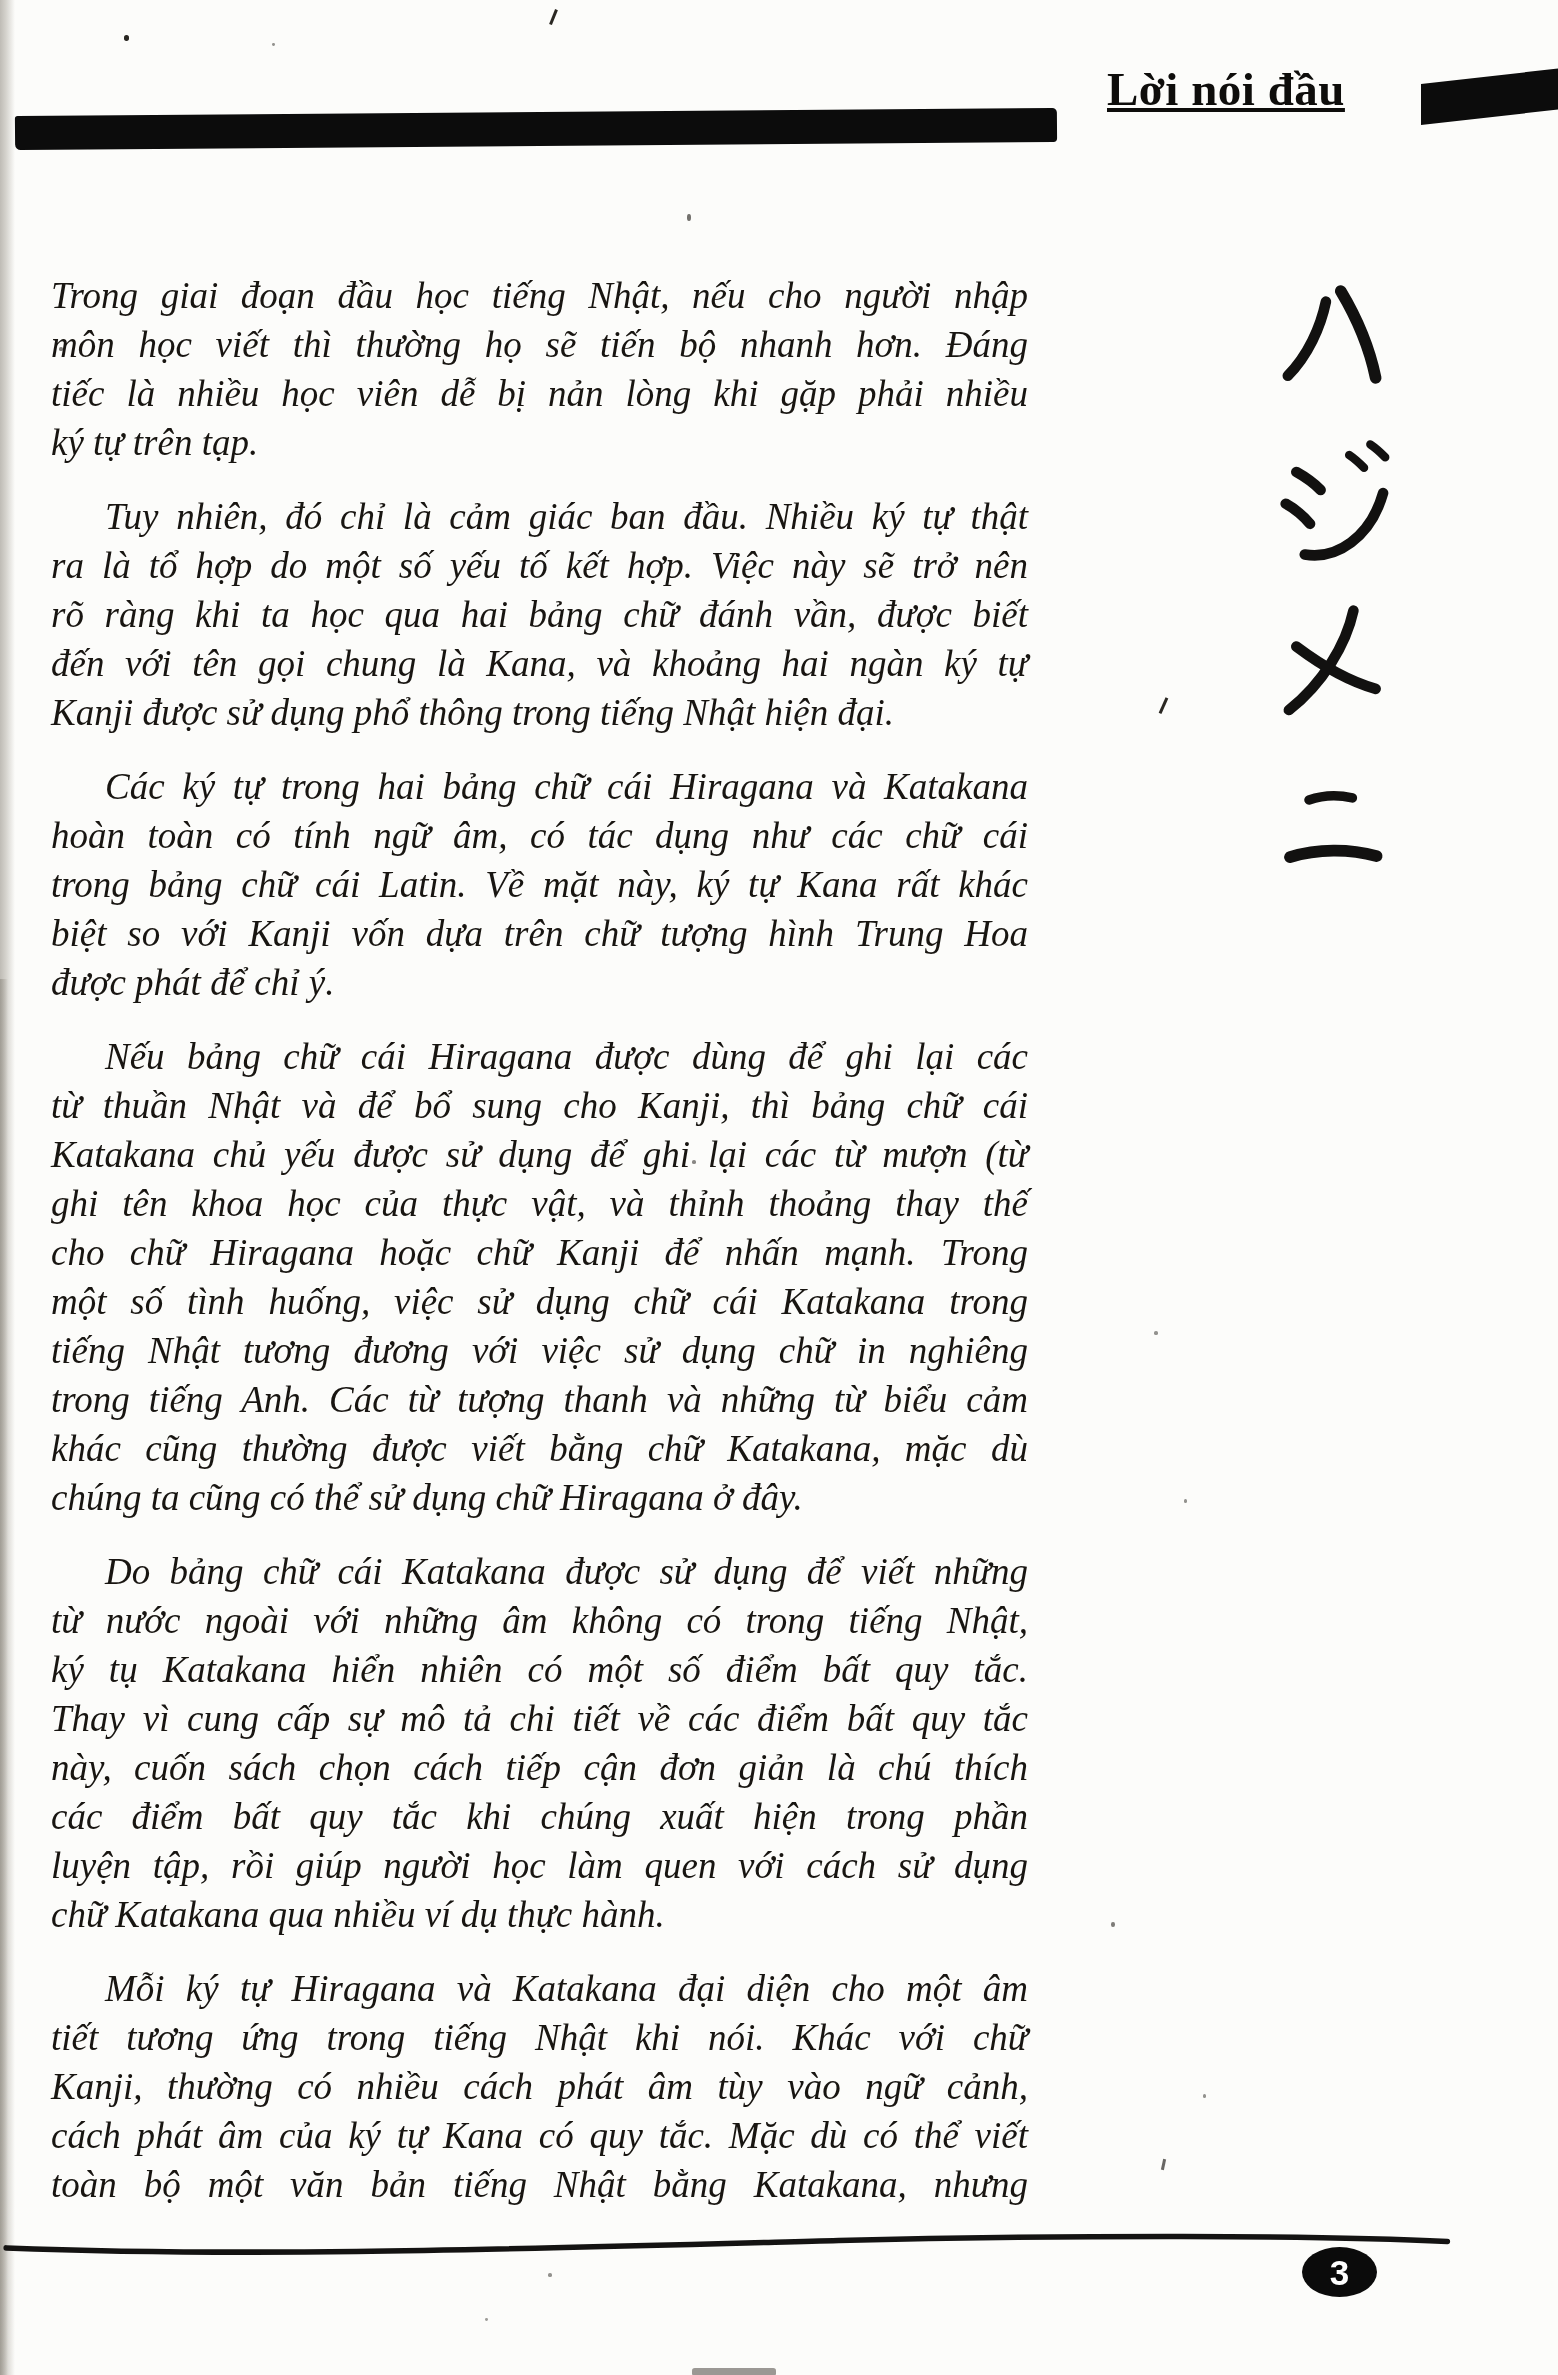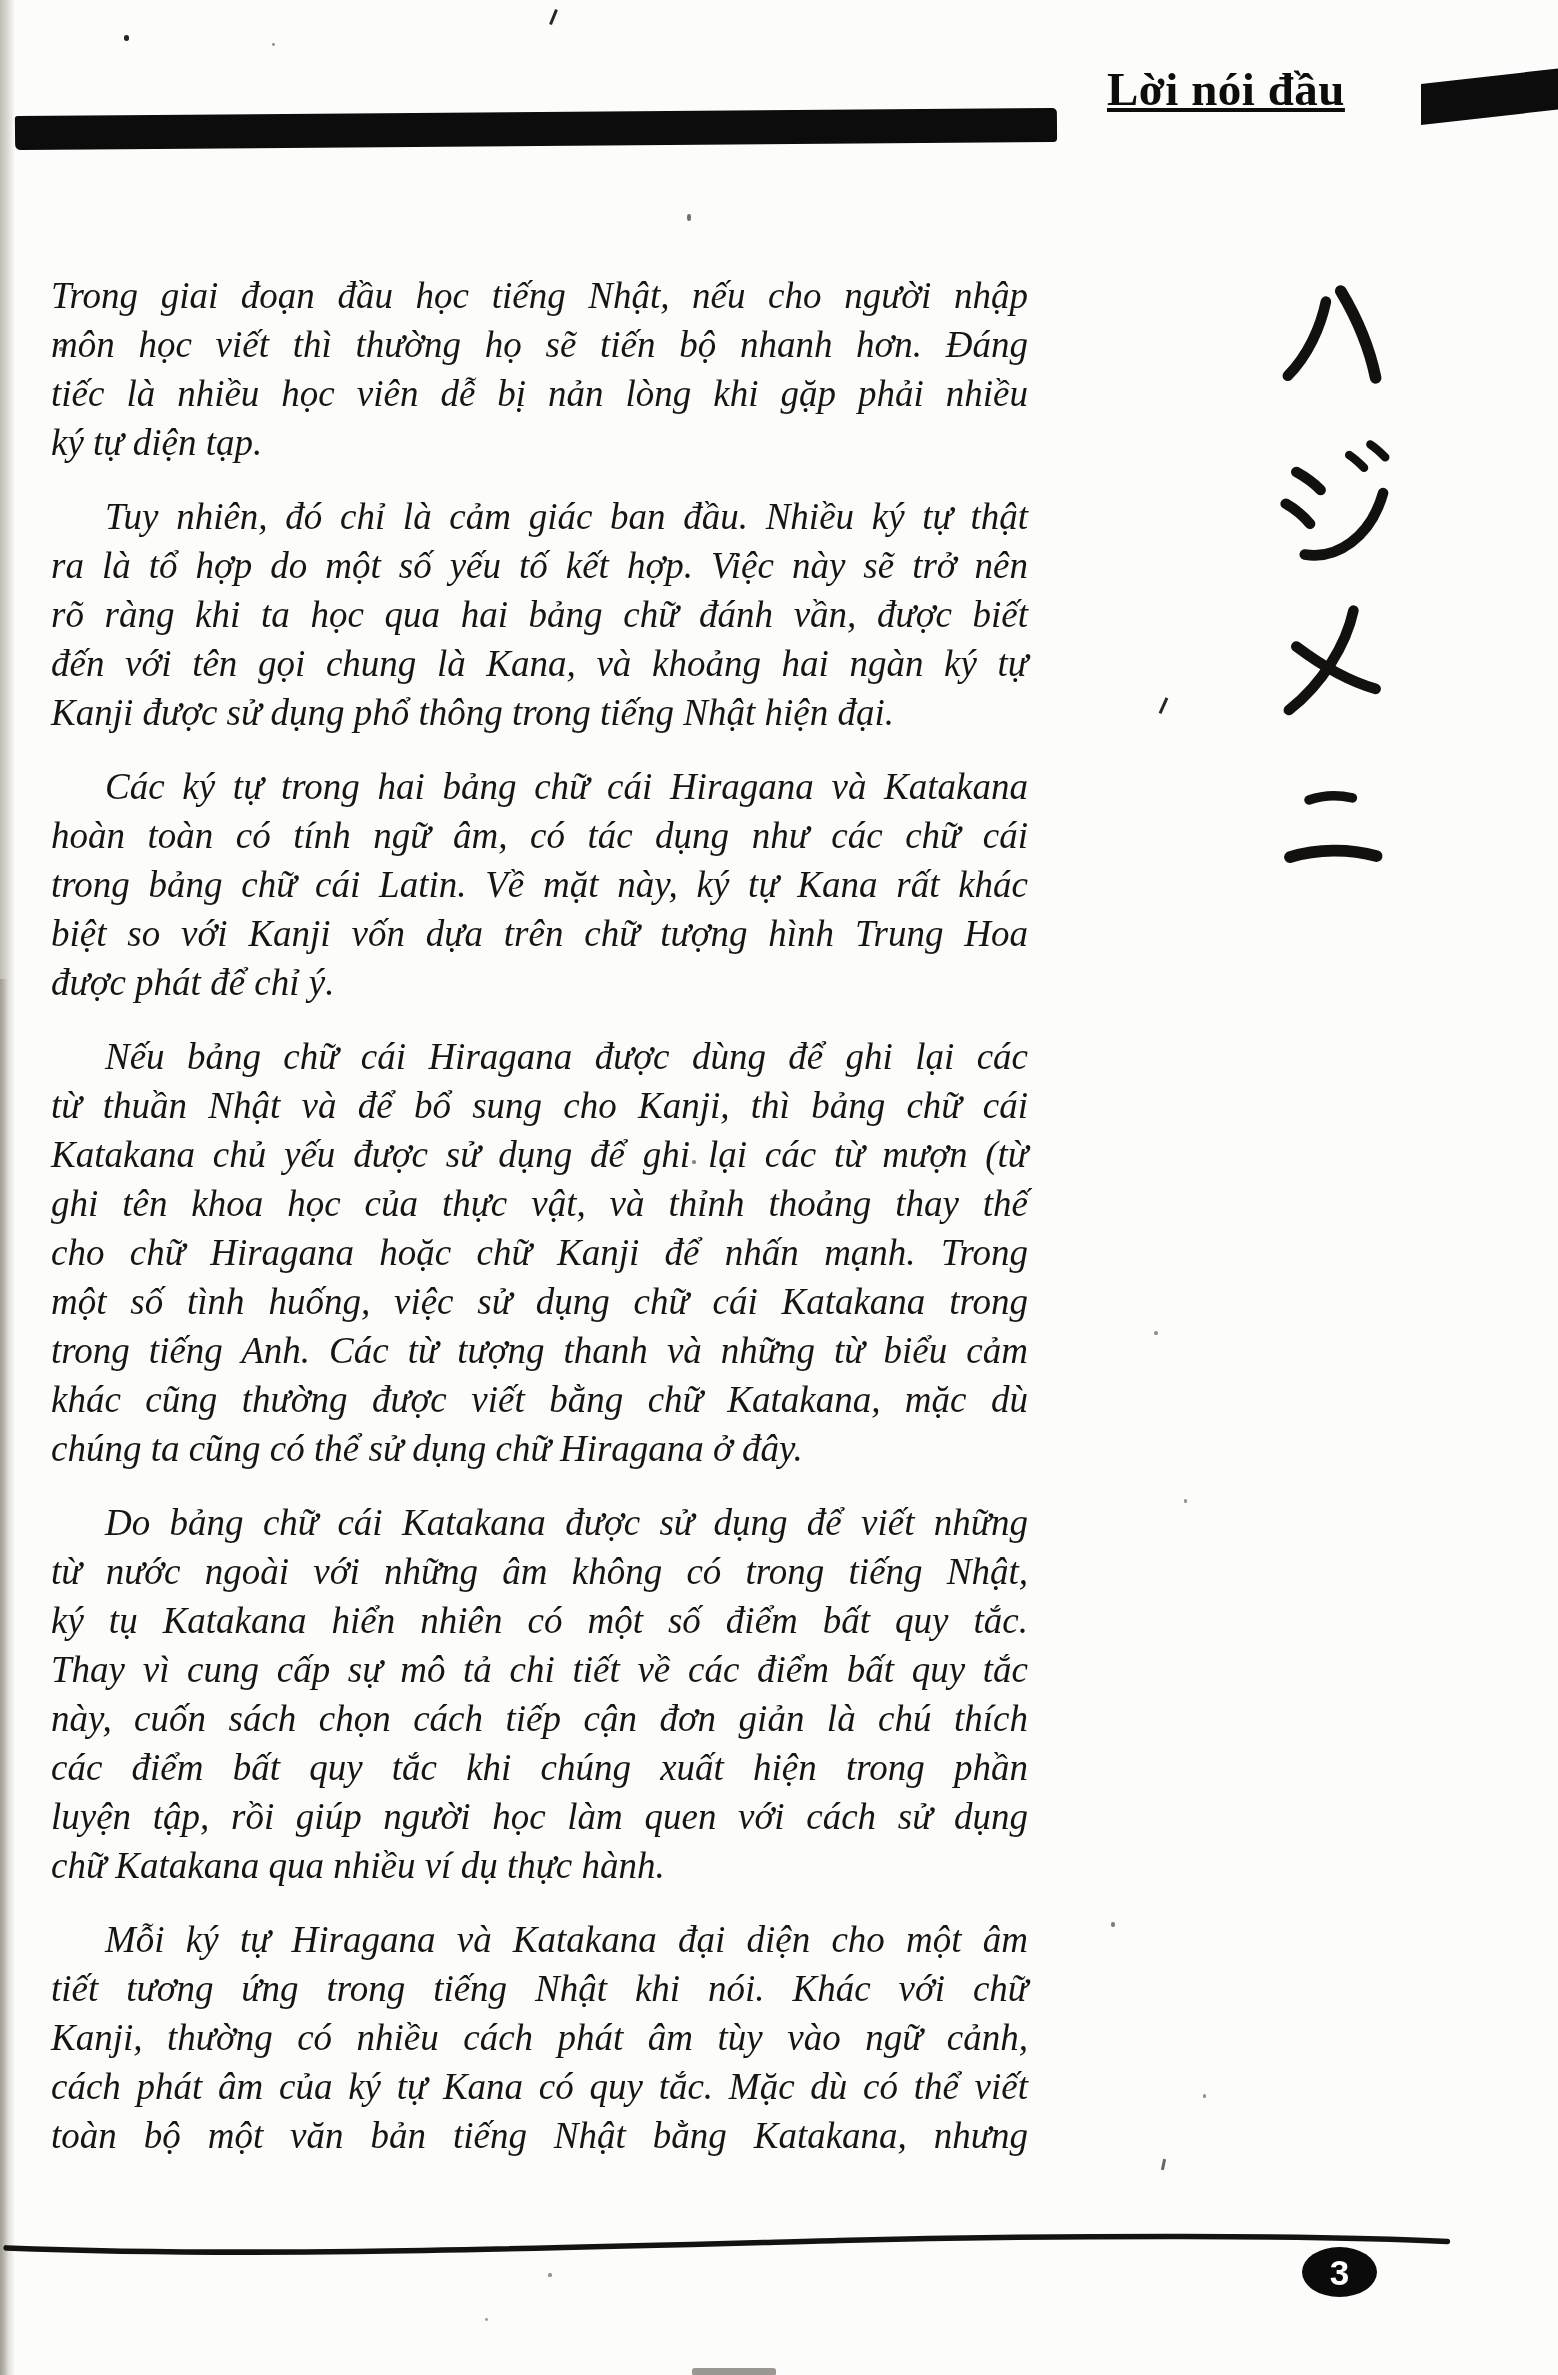--- a/index.html
+++ b/index.html
@@ -81,21 +81,21 @@
 
   <div class="bar-long"></div>
   <div class="hdr-title">Lời nói đầu</div>
   <div class="bar-short"></div>
 
   <div class="body-text">
       <div class="para">
         <div class="line">Trong giai đoạn đầu học tiếng Nhật, nếu cho người nhập</div>
         <div class="line">môn học viết thì thường họ sẽ tiến bộ nhanh hơn. Đáng</div>
         <div class="line">tiếc là nhiều học viên dễ bị nản lòng khi gặp phải nhiều</div>
-        <div class="line last">ký tự diện tạp.</div>
+        <div class="line last">ký tự trên tạp.</div>
       </div>
       <div class="para indent">
         <div class="line">Tuy nhiên, đó chỉ là cảm giác ban đầu. Nhiều ký tự thật</div>
         <div class="line">ra là tổ hợp do một số yếu tố kết hợp. Việc này sẽ trở nên</div>
         <div class="line">rõ ràng khi ta học qua hai bảng chữ đánh vần, được biết</div>
         <div class="line">đến với tên gọi chung là Kana, và khoảng hai ngàn ký tự</div>
         <div class="line last">Kanji được sử dụng phổ thông trong tiếng Nhật hiện đại.</div>
       </div>
       <div class="para indent">
         <div class="line">Các ký tự trong hai bảng chữ cái Hiragana và Katakana</div>
@@ -104,20 +104,21 @@
         <div class="line">biệt so với Kanji vốn dựa trên chữ tượng hình Trung Hoa</div>
         <div class="line last">được phát để chỉ ý.</div>
       </div>
       <div class="para indent">
         <div class="line">Nếu bảng chữ cái Hiragana được dùng để ghi lại các</div>
         <div class="line">từ thuần Nhật và để bổ sung cho Kanji, thì bảng chữ cái</div>
         <div class="line">Katakana chủ yếu được sử dụng để ghi lại các từ mượn (từ</div>
         <div class="line">ghi tên khoa học của thực vật, và thỉnh thoảng thay thế</div>
         <div class="line">cho chữ Hiragana hoặc chữ Kanji để nhấn mạnh. Trong</div>
         <div class="line">một số tình huống, việc sử dụng chữ cái Katakana trong</div>
+        <div class="line">tiếng Nhật tương đương với việc sử dụng chữ in nghiêng</div>
         <div class="line">trong tiếng Anh. Các từ tượng thanh và những từ biểu cảm</div>
         <div class="line">khác cũng thường được viết bằng chữ Katakana, mặc dù</div>
         <div class="line last">chúng ta cũng có thể sử dụng chữ Hiragana ở đây.</div>
       </div>
       <div class="para indent">
         <div class="line">Do bảng chữ cái Katakana được sử dụng để viết những</div>
         <div class="line">từ nước ngoài với những âm không có trong tiếng Nhật,</div>
         <div class="line">ký tụ Katakana hiển nhiên có một số điểm bất quy tắc.</div>
         <div class="line">Thay vì cung cấp sự mô tả chi tiết về các điểm bất quy tắc</div>
         <div class="line">này, cuốn sách chọn cách tiếp cận đơn giản là chú thích</div>

